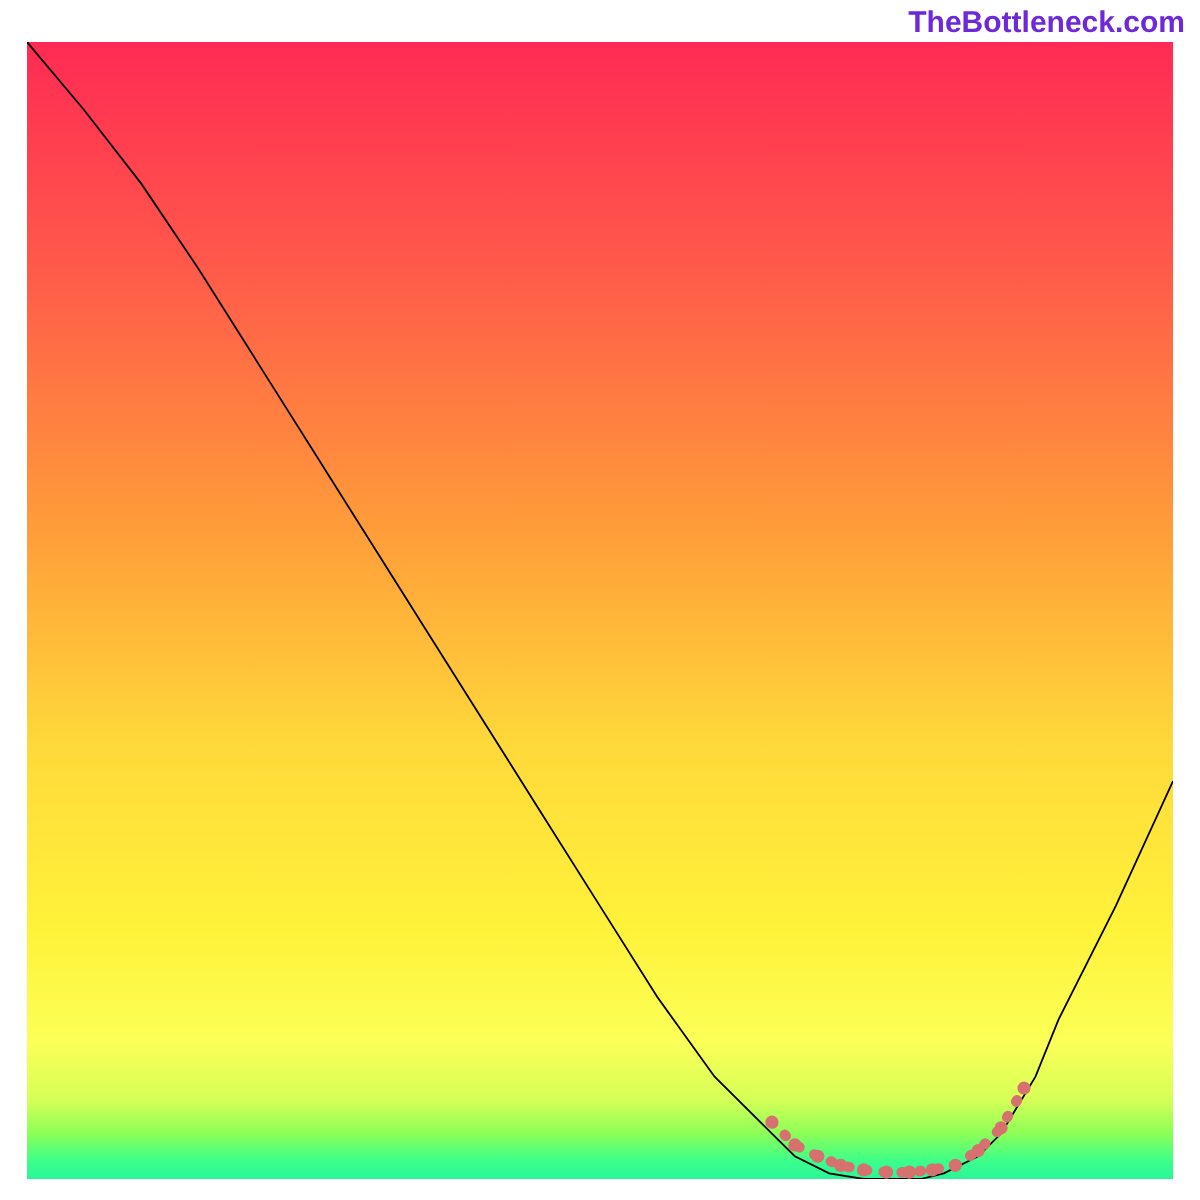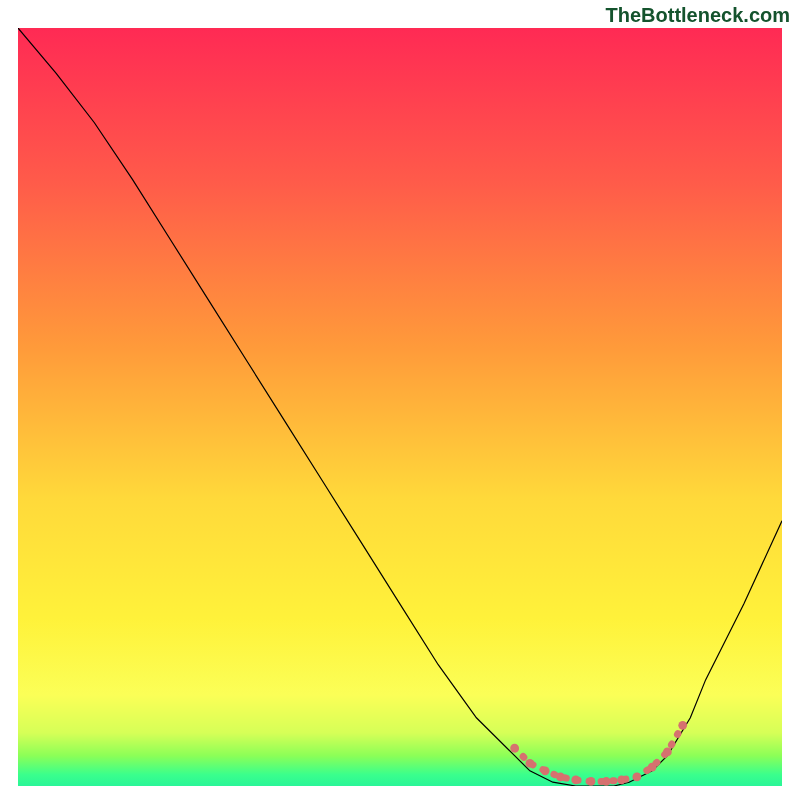--- a/index.html
+++ b/index.html
@@ -14,21 +14,21 @@
     width: 800px;
     height: 800px;
     position: relative;
   }
   .watermark {
     position: absolute;
     top: 4px;
     right: 10px;
     font-size: 20px;
     font-weight: bold;
-    color: #14532d;
+    color: #6d28d9;
     z-index: 10;
   }
   .plot {
     position: absolute;
     left: 18px;
     top: 28px;
     width: 764px;
     height: 758px;
   }
   svg {

